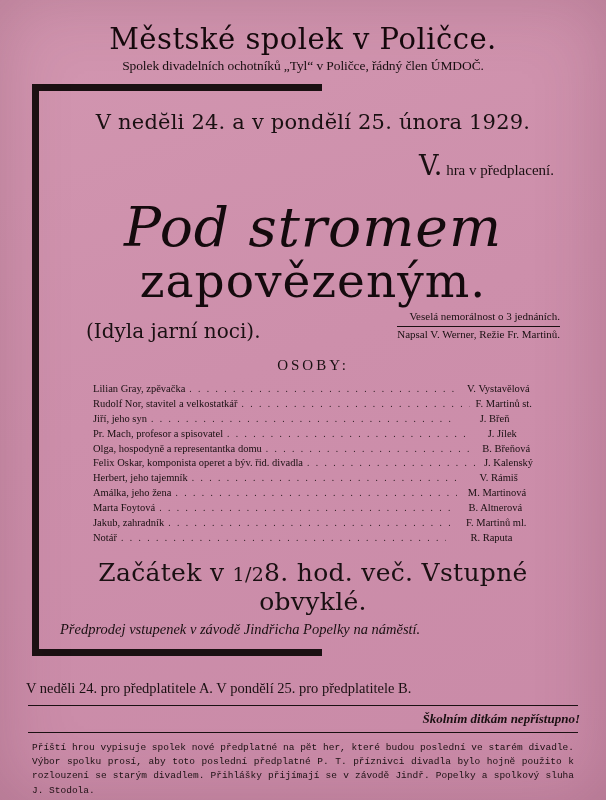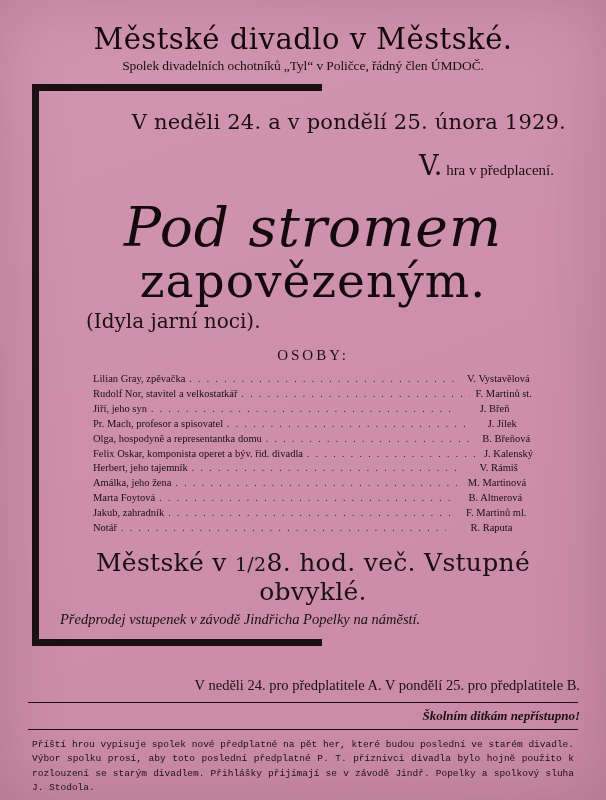--- a/index.html
+++ b/index.html
@@ -72,21 +72,21 @@
     left: 6px;
     bottom: 0;
     height: 7px;
     width: 290px;
     background: #1a1012;
   }
   .frame-inner {
     padding: 20px 4px 18px 8px;
   }
   .dates {
-    text-align: right;
+    text-align: center;
     font-size: 21px;
     font-family: "DejaVu Serif", serif;
     letter-spacing: 0.2px;
     margin: 6px 0 0 0;
   }
   .perf-block {
     text-align: right;
     margin: 16px 12px 0 0;
   }
   .perf-line1 {
@@ -195,23 +195,23 @@
   }
   .presale {
     text-align: left;
     font-size: 14.5px;
     font-style: italic;
     margin-top: 5px;
     font-family: "Liberation Serif", serif;
   }
   
   .subs {
-    text-align: right;
+    text-align: left;
     font-size: 14.5px;
-    margin-top: 31px;
+    margin-top: 24px;
     font-family: "Liberation Serif", serif;
   }
   .hr-thin {
     border: none;
     border-top: 1.5px solid #1a1012;
     margin: 8px 2px 0 2px;
   }
   .warning {
     text-align: right;
     font-size: 13px;
@@ -233,21 +233,21 @@
     text-align: justify;
     padding: 0 6px;
     font-family: Liberation Mono, monospace;
   }
 </style>
 </head>
 <body>
 
 <div class="poster">
 
-  <div class="title-main">Městské divadlo v Městské.</div>
+  <div class="title-main">Městské spolek v Poličce.</div>
   <div class="title-sub">Spolek divadelních ochotníků „Tyl“ v Poličce, řádný člen ÚMDOČ.</div>
 
   <div class="frame">
     <div class="frame-bar-left"></div>
     <div class="frame-bar-top"></div>
     <div class="frame-bar-bottom"></div>
 
     <div class="frame-inner">
 
       <div class="dates">V nedĕli 24. a v pondĕlí 25. února 1929.</div>
@@ -259,20 +259,24 @@
         </div>
       </div>
 
       <div class="play-title">
         <div class="play-line1">Pod stromem</div>
         <div class="play-line2">zapovězeným.</div>
       </div>
 
       <div class="subtitle-row">
         <div class="play-subtitle">(Idyla jarní noci).</div>
+        <div class="credits">
+          <span class="rule">Veselá nemorálnost o 3 jednáních.</span>
+          <span>Napsal V. Werner, Režie Fr. Martinů.</span>
+        </div>
       </div>
 
       <div class="cast-heading">OSOBY:</div>
 
       <div class="cast" id="cast-list">
           <div class="cast-row">
             <span class="cast-role">Lilian Gray, zpěvačka</span>
             <span class="cast-dots"> . . . . . . . . . . . . . . . . . . . . . . . . . . . . . . . . . . . . . . . . . . . . . . .</span>
             <span class="cast-actor">V. Vystavělová</span>
           </div>
@@ -322,21 +326,21 @@
             <span class="cast-actor">F. Martinů ml.</span>
           </div>
           <div class="cast-row">
             <span class="cast-role">Notář</span>
             <span class="cast-dots"> . . . . . . . . . . . . . . . . . . . . . . . . . . . . . . . . . . . . . . . . . . . . . . .</span>
             <span class="cast-actor">R. Raputa</span>
           </div>
         </div>
 
       <div class="start-line">
-        <span>Městské v </span><span class="frac">1/2</span><span>8. hod. več.  Vstupné obvyklé.</span>
+        <span>Začátek v </span><span class="frac">1/2</span><span>8. hod. več.  Vstupné obvyklé.</span>
       </div>
 
       <div class="presale">Předprodej vstupenek v závodě Jindřicha Popelky na námĕstí.</div>
 
     </div>
   </div>
 
   <div class="subs">V nedĕli 24. pro předplatitele A.   V pondĕlí 25. pro předplatitele B.</div>
   <hr class="hr-thin">
   <div class="warning">Školním ditkám nepřístupno!</div>

